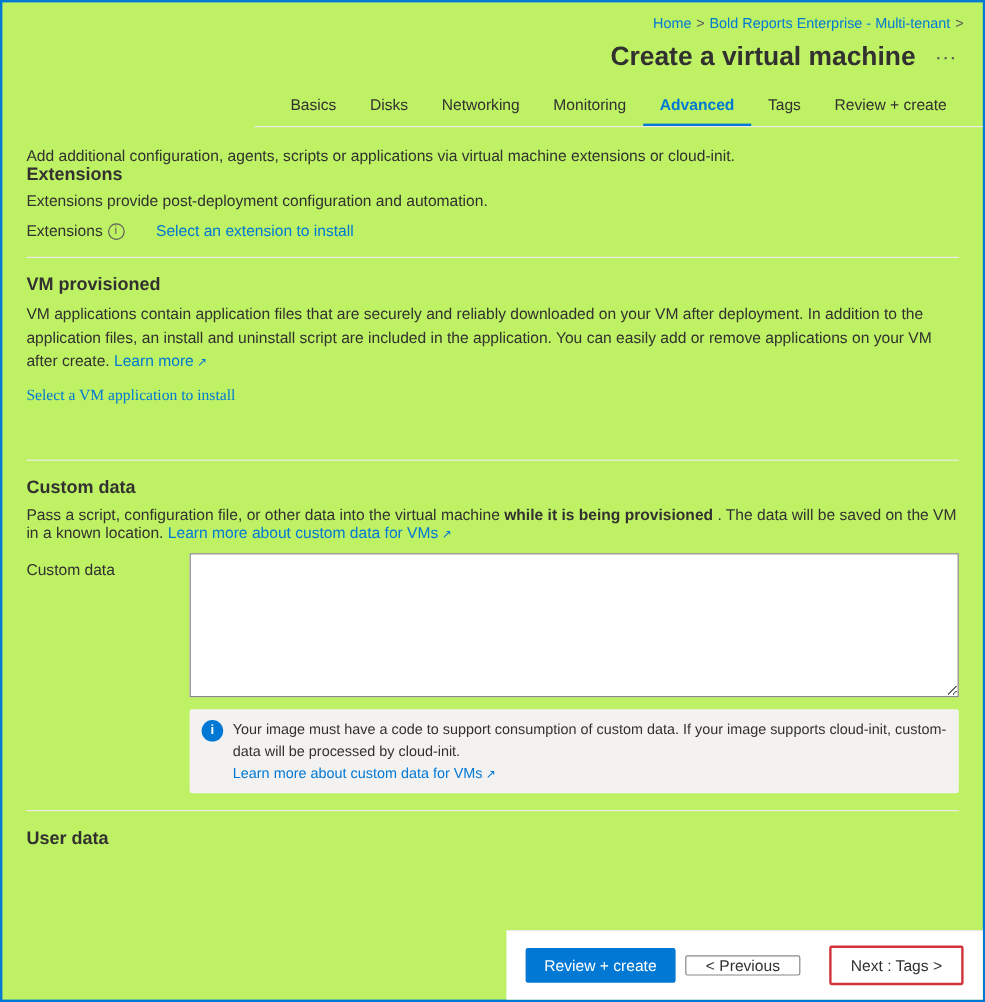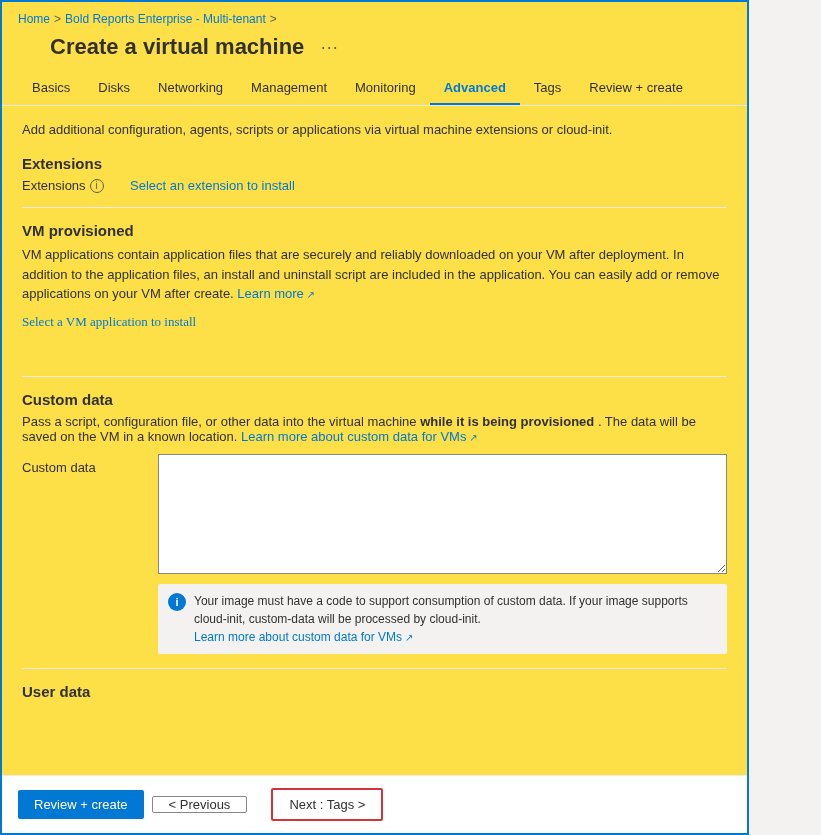--- a/index.html
+++ b/index.html
@@ -3,26 +3,27 @@
   <meta charset="utf-8">
   <style>
     * { box-sizing: border-box; margin: 0; padding: 0; }
     body {
       font-family: 'Segoe UI', Arial, sans-serif;
       font-size: 13px;
       background: #f3f2f1;
       color: #323130;
     }
     .window {
-      width: 749px;
+      width: 821px;
       min-height: 835px;
-      background: #fde047;
+      background: #bef264;
       border: 2px solid #0078d4;
       display: flex;
       flex-direction: column;
+      align-items: flex-end;
     }
     .breadcrumb {
       padding: 10px 16px 4px 16px;
       font-size: 12px;
       color: #0078d4;
       display: flex;
       align-items: center;
       gap: 4px;
     }
     .breadcrumb span.sep {
@@ -72,21 +73,20 @@
       border-bottom: 2px solid #0078d4;
       font-weight: 700;
     }
     .content {
       padding: 16px 20px;
       flex: 1;
     }
     .subtitle {
       font-size: 13px;
       color: #323130;
-      margin-bottom: 18px;
     }
     .section-title {
       font-size: 15px;
       font-weight: 700;
       color: #323130;
       margin-bottom: 6px;
     }
     .section-desc {
       font-size: 13px;
       color: #323130;
@@ -251,32 +251,32 @@
 
   <div class="page-title-row">
     <span class="page-title">Create a virtual machine</span>
     <button class="ellipsis-btn">···</button>
   </div>
 
   <div class="tabs">
     <a class="tab">Basics</a>
     <a class="tab">Disks</a>
     <a class="tab">Networking</a>
-    <a class="tab">Management</a>
     <a class="tab">Monitoring</a>
     <a class="tab active">Advanced</a>
     <a class="tab">Tags</a>
     <a class="tab">Review + create</a>
   </div>
 
   <div class="content">
     <p class="subtitle">Add additional configuration, agents, scripts or applications via virtual machine extensions or cloud-init.</p>
 
     <div>
       <div class="section-title">Extensions</div>
+      <div class="section-desc">Extensions provide post-deployment configuration and automation.</div>
       <div class="field-row">
         <div class="field-label">
           <span>Extensions</span>
           <span class="info-icon">i</span>
         </div>
         <a class="link">Select an extension to install</a>
       </div>
     </div>
 
     <hr class="divider">

